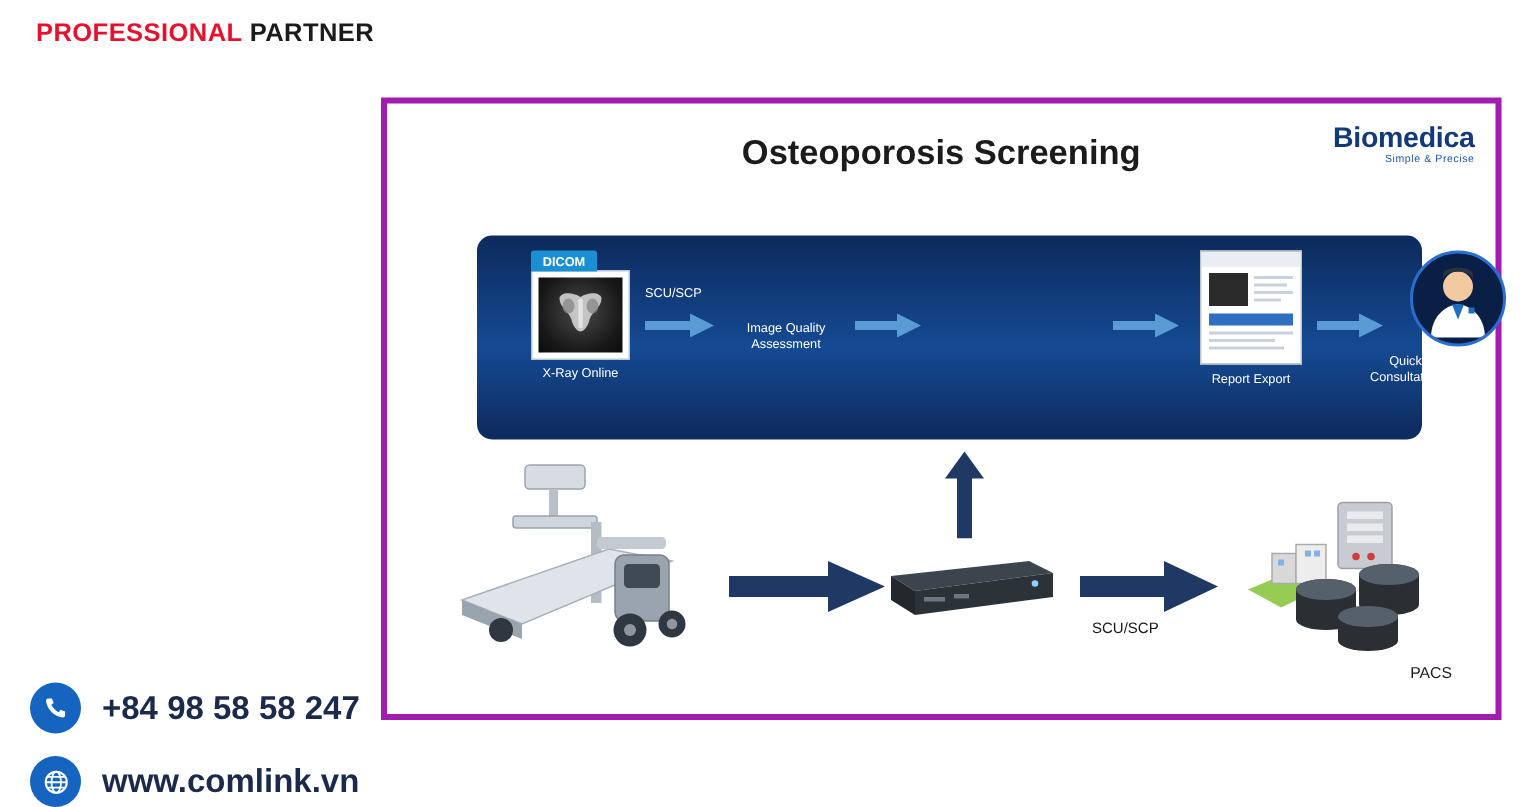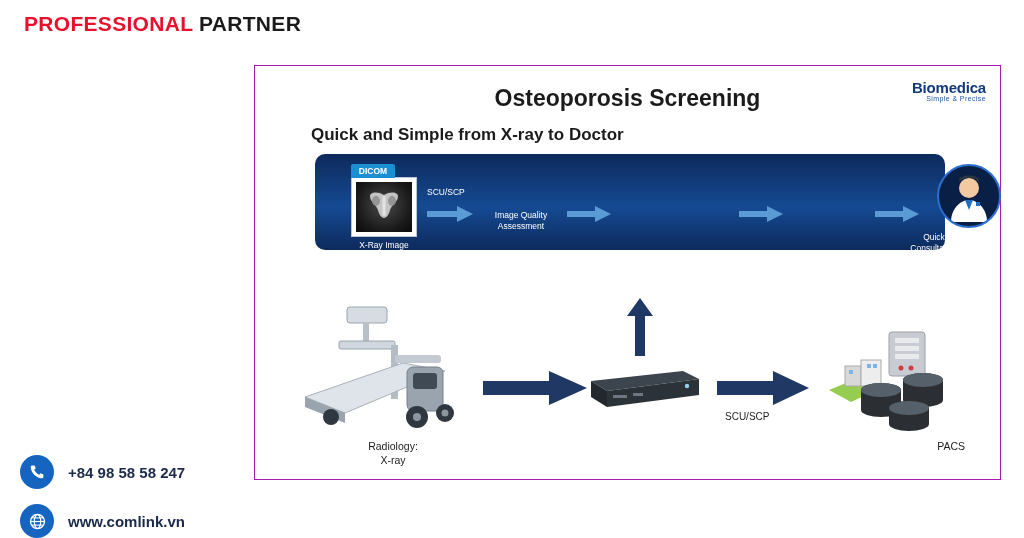--- a/index.html
+++ b/index.html
@@ -6,77 +6,77 @@
   body{
     width:1024px;height:538px;
     background:#ffffff;
     font-family:"Liberation Sans", sans-serif;
     overflow:hidden;
     position:relative;
   }
   
   .brand-header{
     position:absolute;left:24px;top:12px;
-    font-size:21px;font-weight:bold;letter-spacing:.3px;
+    font-size:17px;font-weight:bold;letter-spacing:.3px;
     white-space:nowrap;
   }
   .brand-header .pro{color:#e8112d;}
   .brand-header .partner{color:#1b1b1b;}
 
   
   .contact{
     position:absolute;left:20px;
     display:flex;align-items:center;gap:14px;
   }
   .contact.phone{top:455px;}
   .contact.web{top:504px;}
   .circle-icon{
     width:34px;height:34px;border-radius:50%;
     background:#1565c0;color:#fff;
     display:flex;align-items:center;justify-content:center;
     font-size:17px;line-height:1;
     flex:0 0 auto;
   }
   .contact-text{
-    font-size:15px;font-weight:bold;color:#1b2a4a;
+    font-size:22px;font-weight:bold;color:#1b2a4a;
     white-space:nowrap;
   }
 
   
   .slide{
     position:absolute;left:254px;top:65px;
     width:747px;height:415px;
     background:#ffffff;
-    border:1px solid #a21caf;
+    border:4px solid #a21caf;
     box-sizing:border-box;
   }
   .slide-title{
     position:absolute;top:19px;left:0;width:100%;
     text-align:center;
     font-size:23px;font-weight:bold;color:#1b1b1b;
   }
   .slide-sub{
     position:absolute;top:59px;left:56px;
     font-size:17px;font-weight:bold;color:#1b1b1b;
   }
   
   .logo{
     position:absolute;right:14px;top:13px;text-align:right;
   }
   .logo-name{
-    font-size:15px;font-weight:bold;color:#123a7a;letter-spacing:-.2px;
+    font-size:19px;font-weight:bold;color:#123a7a;letter-spacing:-.2px;
   }
   .logo-tag{
     font-size:7px;color:#1f57a6;letter-spacing:.4px;margin-top:-1px;
   }
 
   
   .band{
     position:absolute;left:60px;top:88px;
-    width:630px;height:96px;
+    width:630px;height:136px;
     border-radius:10px;
     background:linear-gradient(180deg,#0d2a5c 0%,#154a93 55%,#0d2a5c 100%);
   }
   .stage{
     position:absolute;top:10px;
     text-align:center;color:#ffffff;
   }
   .stage-caption{
     font-size:8.5px;line-height:1.25;margin-top:4px;color:#ffffff;
   }
@@ -172,21 +172,20 @@
 <body>
 
 <div class="brand-header">
   <span class="pro">PROFESSIONAL</span>
   <span class="partner">PARTNER</span>
 </div>
 
 <div class="slide">
 
   <div class="slide-title">Osteoporosis Screening</div>
-  <div class="slide-sub">Quick and Simple from X-ray to Doctor</div>
 
   <div class="logo">
     <div class="logo-name">Biomedica</div>
     <div class="logo-tag">Simple &amp; Precise</div>
   </div>
 
   <div class="band">
 
     <div class="stage" style="left:24px;width:90px;">
       <div style="display:flex;justify-content:center;">
@@ -197,21 +196,21 @@
                 <path d="M6 6 C6 2 14 1 20 5 C26 1 34 2 34 6 C34 12 28 14 26 20 C25 25 22 28 20 28 C18 28 15 25 14 20 C12 14 6 12 6 6 Z" fill="#dcdcdc" opacity="0.85"></path>
                 <ellipse cx="12" cy="11" rx="4" ry="5" fill="#8a8a8a" opacity="0.8"></ellipse>
                 <ellipse cx="28" cy="11" rx="4" ry="5" fill="#8a8a8a" opacity="0.8"></ellipse>
                 <rect x="18.5" y="6" width="3" height="20" rx="1.4" fill="#e6e6e6" opacity="0.9"></rect>
               </svg>
             </div>
           </div>
           <div class="dicom-tab">DICOM</div>
         </div>
       </div>
-      <div class="stage-caption">X-Ray Image</div>
+      <div class="stage-caption">X-Ray Online</div>
     </div>
 
     <div class="band-arrow" style="left:112px;">
       <svg class="arr-svg" width="46" height="16" viewBox="0 0 46 16">
         <path d="M0 5 h30 v-5 l16 8 l-16 8 v-5 H0 Z" fill="#5a9bd5"></path>
       </svg>
     </div>
     <div class="link-label" style="left:112px;top:33px;">SCU/SCP</div>
 
     <div class="stage" style="left:158px;width:96px;">
@@ -225,20 +224,37 @@
       </svg>
     </div>
 
 
     <div class="band-arrow" style="left:424px;">
       <svg class="arr-svg" width="44" height="16" viewBox="0 0 44 16">
         <path d="M0 5 h28 v-5 l16 8 l-16 8 v-5 H0 Z" fill="#5a9bd5"></path>
       </svg>
     </div>
 
+    <div class="stage" style="left:468px;width:96px;">
+      <div style="display:flex;justify-content:center;">
+        <div class="report-box">
+          <div class="rep-head"></div>
+          <div class="rep-img"></div>
+          <div class="rep-l" style="left:35px;top:16px;width:26px;"></div>
+          <div class="rep-l" style="left:35px;top:21px;width:22px;"></div>
+          <div class="rep-l" style="left:35px;top:26px;width:26px;"></div>
+          <div class="rep-l" style="left:35px;top:31px;width:18px;"></div>
+          <div class="rep-blue" style="left:5px;top:41px;width:56px;height:8px;"></div>
+          <div class="rep-l" style="left:5px;top:53px;width:56px;"></div>
+          <div class="rep-l" style="left:5px;top:58px;width:44px;"></div>
+          <div class="rep-l" style="left:5px;top:63px;width:50px;"></div>
+        </div>
+      </div>
+      <div class="stage-caption">Report Export</div>
+    </div>
 
     <div class="band-arrow" style="left:560px;">
       <svg class="arr-svg" width="44" height="16" viewBox="0 0 44 16">
         <path d="M0 5 h28 v-5 l16 8 l-16 8 v-5 H0 Z" fill="#5a9bd5"></path>
       </svg>
     </div>
 
     <div class="stage" style="left:552px;width:150px;">
       <div style="display:flex;justify-content:flex-end;padding-right:16px;">
         <div class="doctor-circle">
@@ -271,22 +287,20 @@
       <rect x="112" y="66" width="36" height="44" rx="6" fill="#9aa4ae" stroke="#76808a"></rect>
       <rect x="118" y="72" width="24" height="16" rx="3" fill="#3f4a55"></rect>
       <circle cx="122" cy="116" r="11" fill="#2f3740"></circle>
       <circle cx="122" cy="116" r="4" fill="#8d959d"></circle>
       <circle cx="150" cy="112" r="9" fill="#2f3740"></circle>
       <circle cx="150" cy="112" r="3.5" fill="#8d959d"></circle>
       <circle cx="36" cy="116" r="8" fill="#2f3740"></circle>
       <rect x="100" y="54" width="46" height="8" rx="3" fill="#c3cad2"></rect>
     </svg>
   </div>
-  <div class="low-caption" style="left:48px;top:373px;width:180px;white-space:pre-line;">Radiology:
-X-ray</div>
 
   <svg style="position:absolute;left:228px;top:305px;" width="104" height="34" viewBox="0 0 104 34">
     <path d="M0 10 h66 V0 l38 17 l-38 17 V24 H0 Z" fill="#1f3864"></path>
   </svg>
 
   <div style="position:absolute;left:328px;top:295px;width:120px;height:56px;">
     <svg width="120" height="56" viewBox="0 0 120 56">
       <polygon points="8,20 100,10 116,18 24,30" fill="#3c444d"></polygon>
       <polygon points="8,20 24,30 24,46 8,36" fill="#22282e"></polygon>
       <polygon points="24,30 116,18 116,34 24,46" fill="#2b3238"></polygon>

